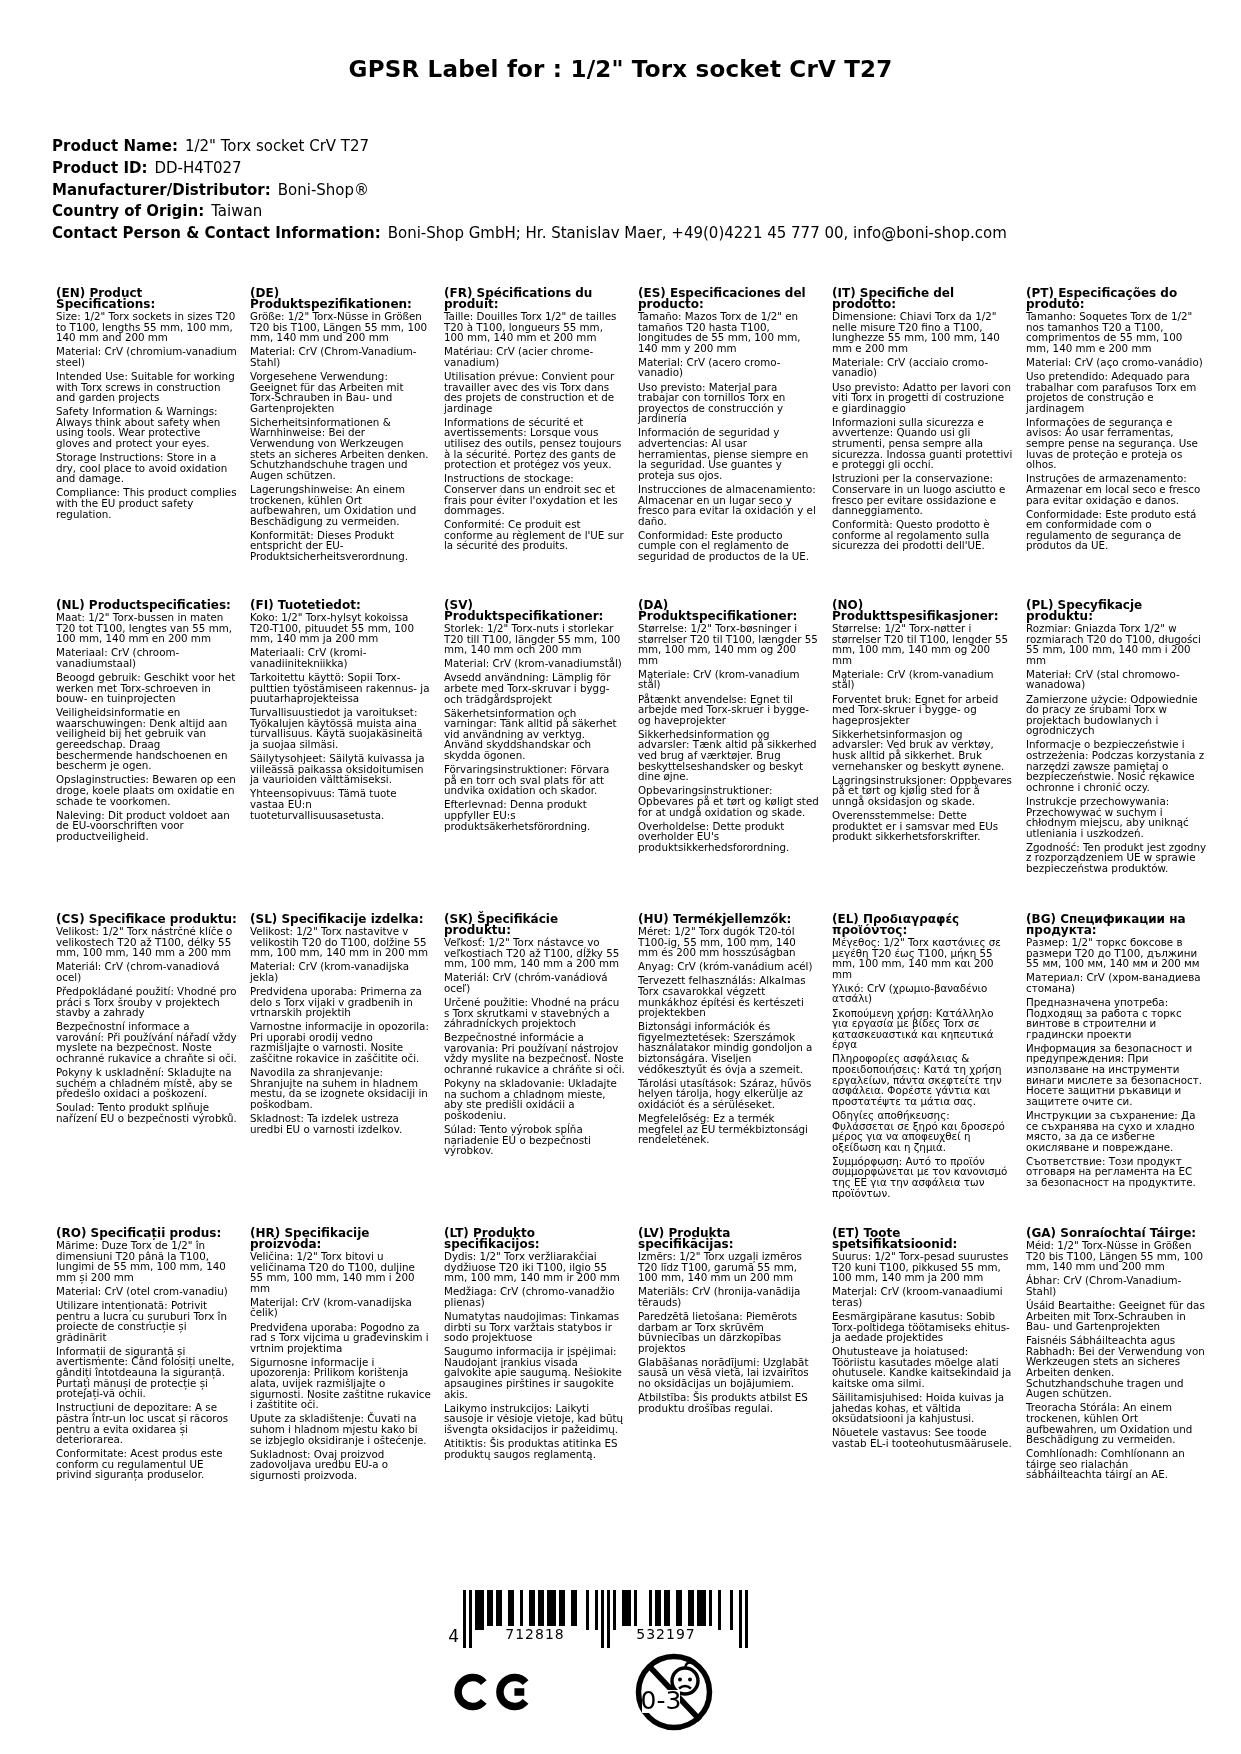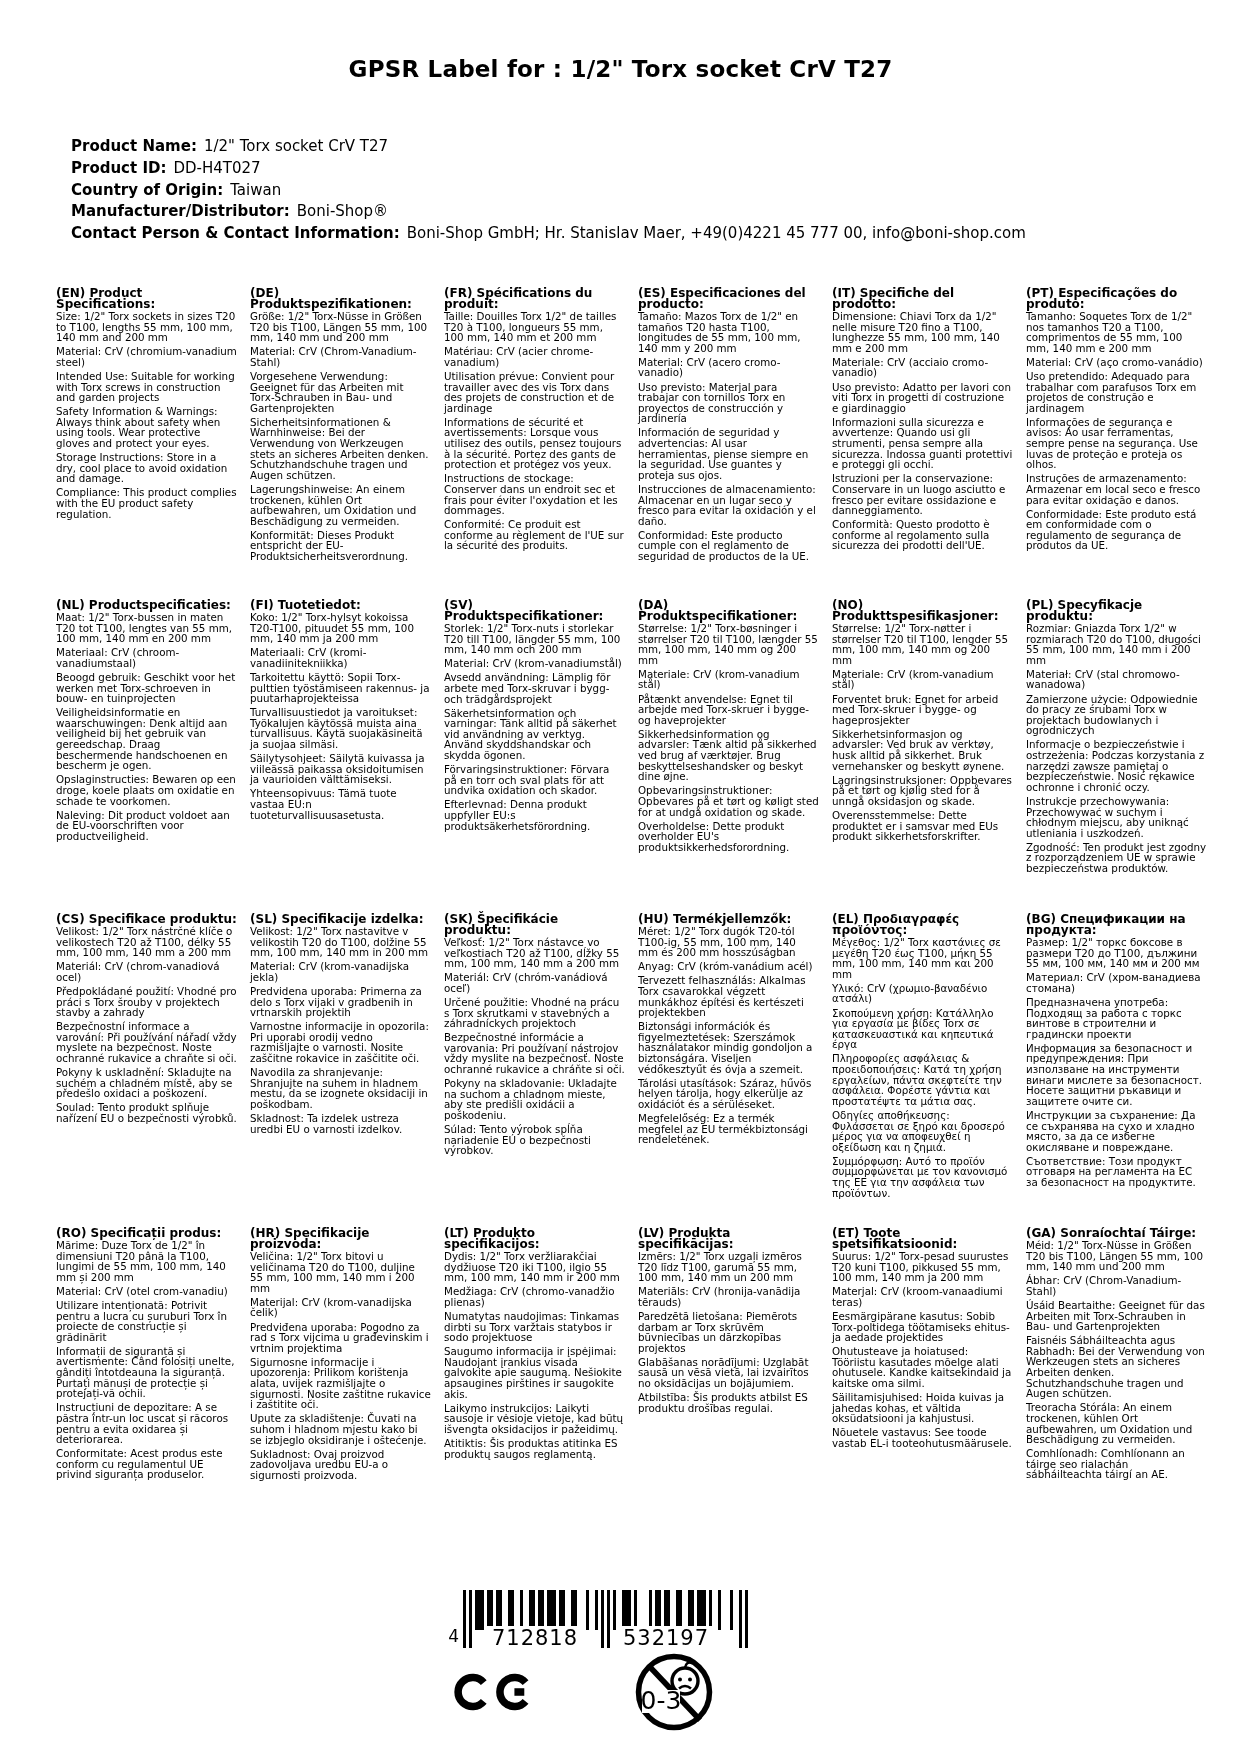--- a/index.html
+++ b/index.html
@@ -21,21 +21,21 @@
     font-weight:bold;
     letter-spacing:0.2px;
   }
   .product-info{
     position:absolute;
     top:136px; left:52px;
     font-size:15px;
     line-height:21.8px;
   }
   .product-info .info-row{white-space:nowrap;}
-  .product-info .label{font-weight:bold;margin-left:19px;}
+  .product-info .label{font-weight:bold;}
   .product-info .value{margin-left:7px;}
   .language-grid{
     position:absolute;
     top:288px; left:56px;
     display:grid;
     grid-template-columns:repeat(6, 181px);
     grid-template-rows:312px 314px 314px auto;
     column-gap:13px;
     align-items:start;
   }
@@ -62,43 +62,43 @@
     position:absolute;
     left:-26px; top:36px;
     width:22px;
     text-align:right;
     font-size:17px;
   }
   .barcode .digit-group{
     position:absolute;
     top:36px;
     height:22px;
-    font-size:21px;
+    font-size:14px;
     text-align:center;
     background:#fff;
     letter-spacing:1px;
   }
   .barcode .g1{left:22px;  width:100px;}
   .barcode .g2{left:153px; width:100px;}
   
   .ce-mark{position:absolute;left:454px;top:1663px;}
   .age-warning{position:absolute;left:634px;top:1650px;}
 </style>
 </head>
 <body>
 
 <div class="page">
 
   <div class="title">GPSR Label for : 1/2" Torx socket CrV T27</div>
 
   <div class="product-info">
       <div class="info-row"><span class="label">Product Name:</span><span class="value">1/2" Torx socket CrV T27</span></div>
       <div class="info-row"><span class="label">Product ID:</span><span class="value">DD-H4T027</span></div>
+      <div class="info-row"><span class="label">Manufacturer/Distributor:</span><span class="value">Boni-Shop®</span></div>
       <div class="info-row"><span class="label">Country of Origin:</span><span class="value">Taiwan</span></div>
-      <div class="info-row"><span class="label">Manufacturer/Distributor:</span><span class="value">Boni-Shop®</span></div>
       <div class="info-row"><span class="label">Contact Person &amp; Contact Information:</span><span class="value">Boni-Shop GmbH; Hr. Stanislav Maer, +49(0)4221 45 777 00, info@boni-shop.com</span></div>
     </div>
 
   <div class="language-grid">
       <section class="lang-block">
         <h3>(EN) Product Specifications:</h3>
         <p>Size: 1/2" Torx sockets in sizes T20 to T100, lengths 55 mm, 100 mm, 140 mm and 200 mm</p>
         <p>Material: CrV (chromium-vanadium steel)</p>
         <p>Intended Use: Suitable for working with Torx screws in construction and garden projects</p>
         <p>Safety Information &amp; Warnings: Always think about safety when using tools. Wear protective gloves and protect your eyes.</p>

